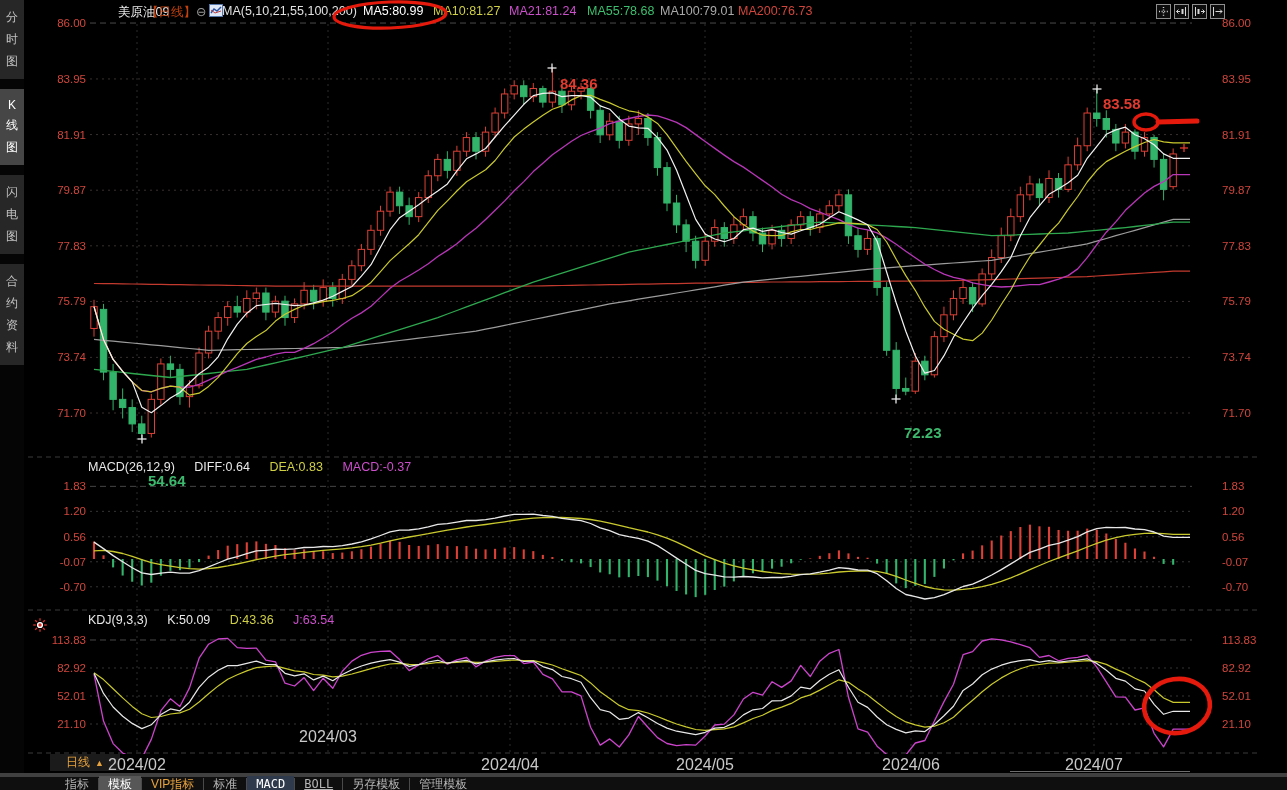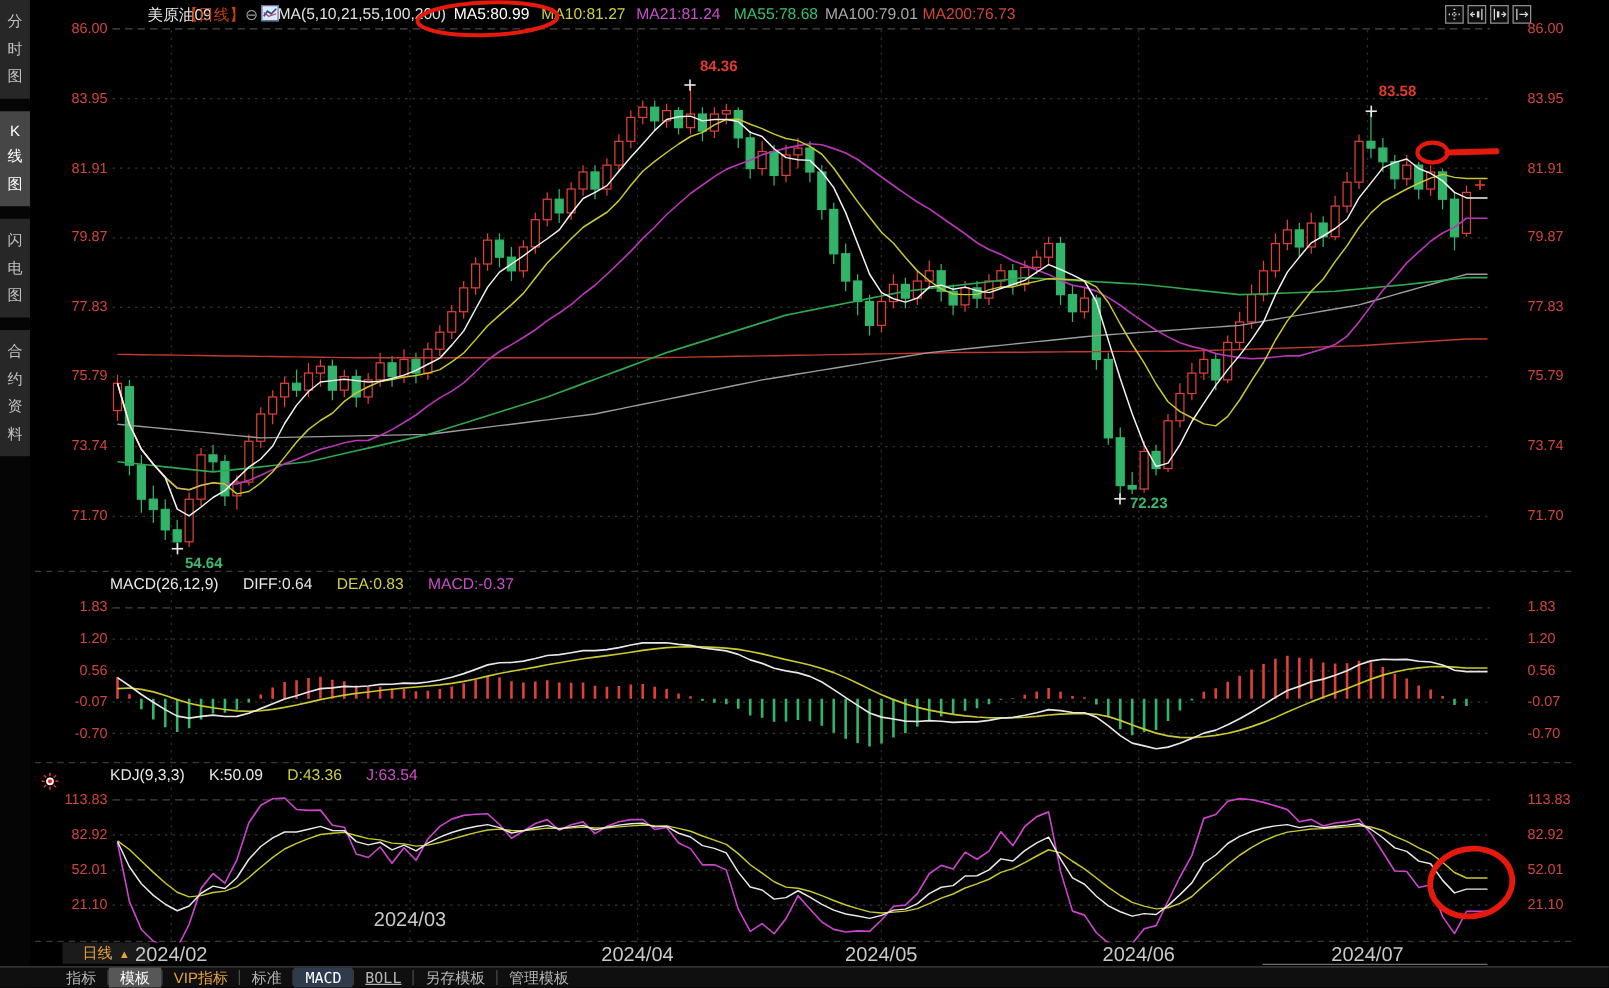--- a/index.html
+++ b/index.html
@@ -23,29 +23,29 @@
   #tools{position:absolute;left:1156px;top:4px;display:flex;gap:3px;}
   .icon-btn{width:13px;height:13px;border:1px solid #8f8f8f;background:#0d0d0d;display:inline-block;cursor:pointer;}
   
   .axlbl{position:absolute;font-size:11.5px;color:#d0463c;transform:translateY(-50%);white-space:nowrap;}
   .axlbl.left{width:50px;text-align:right;}
   
   .pnl-hdr{position:absolute;left:88px;font-size:12.5px;white-space:nowrap;}
   .pnl-hdr span{margin-right:16px;}
   .c-white{color:#e8e8e8;} .c-yellow{color:#cfcf45;} .c-magenta{color:#cb4fcb;}
   
-  .ann{position:absolute;font-size:12px;font-weight:600;white-space:nowrap;}
+  .ann{position:absolute;font-size:15px;font-weight:600;white-space:nowrap;margin-top:29px;}
   .ann.red{color:#e13b30;} .ann.green{color:#3db96e;}
   
   .xlbl{position:absolute;top:756px;font-size:16px;color:#c9c9c9;transform:translateX(-50%);}
   #periodSel{position:absolute;left:50px;top:754px;width:70px;height:17px;background:#1b1b1b;color:#e8a33d;font-size:12px;display:flex;align-items:center;justify-content:center;gap:5px;cursor:pointer;}
   #periodSel .arr{font-size:9px;}
   #scrollLine{position:absolute;left:1010px;top:771px;width:180px;height:1px;background:#6e6e6e;}
   
-  #tabbar{position:absolute;left:0;top:773px;width:1287px;height:17px;background:#0f0f0f;border-top:1px solid #404040;display:flex;align-items:center;padding-left:44px;box-sizing:border-box;}
+  #tabbar{position:absolute;left:0;top:773px;width:1287px;height:17px;background:#0f0f0f;border-top:4px solid #404040;display:flex;align-items:center;padding-left:56px;box-sizing:border-box;}
   .tab{font-size:12px;color:#b5b5b5;padding:0 9px;height:16px;line-height:16px;cursor:pointer;white-space:nowrap;}
   .tab.sel{background:#575757;color:#ffffff;}
   .tab.vip{color:#e8a33d;}
   .tab.ind{background:#2f3b4d;color:#ffffff;font-family:"DejaVu Sans Mono",monospace;}
   .tab.latin{font-family:"DejaVu Sans Mono",monospace;text-decoration:underline;}
   .tabsep{width:1px;height:12px;background:#4a4a4a;}
   svg{display:block;}
 </style>
 </head>
 <body>

